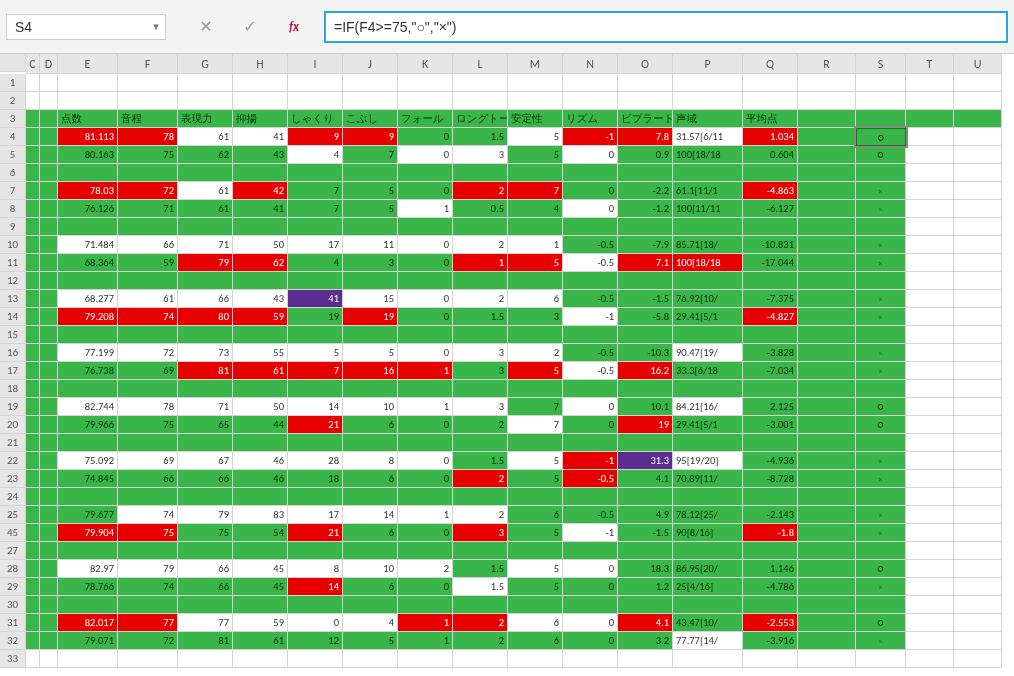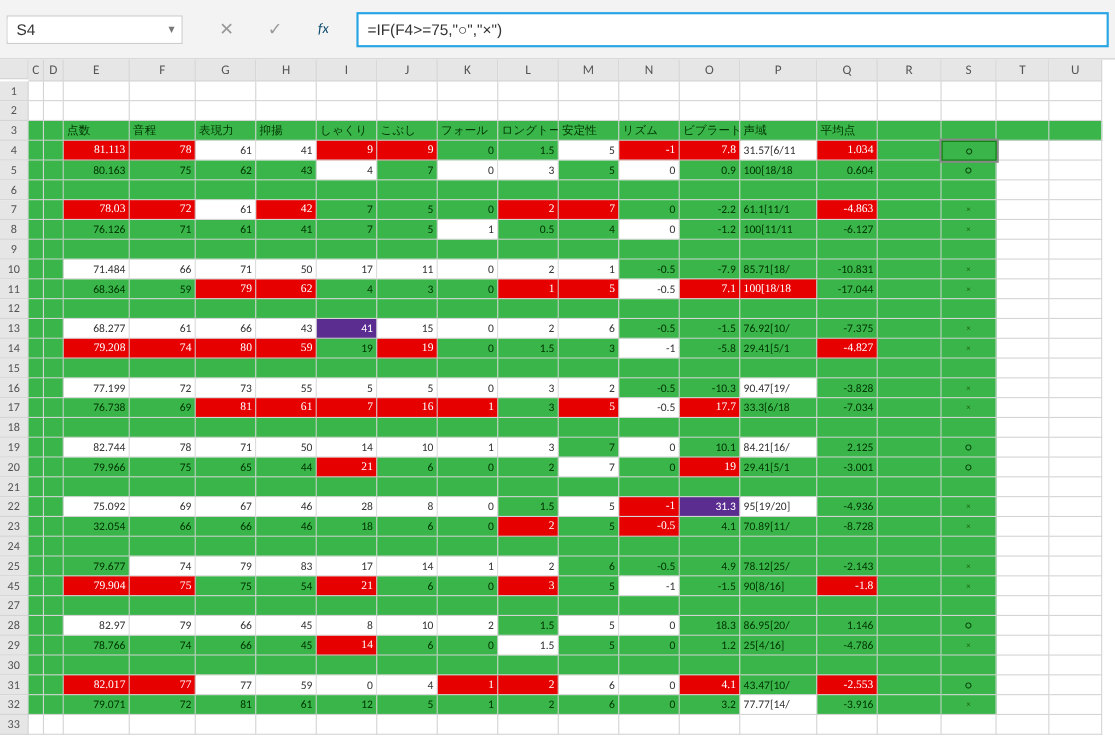--- a/index.html
+++ b/index.html
@@ -7,34 +7,34 @@
 
 .app { display: flex; flex-direction: column; width: 1014px; height: 676px; }
 
 
 .formula-bar { height: 54px; display: flex; align-items: center; border-bottom: 1px solid #ccc; background: #f3f3f3; padding: 0 6px; gap: 8px; }
 .namebox-wrap { display: flex; align-items: center; border: 1px solid #ccc; background: #fff; height: 26px; }
 .namebox { width: 140px; padding: 2px 8px; font-size: 14px; color: #333; border: none; outline: none; }
 .nb-dd { width: 18px; text-align: center; color: #777; cursor: pointer; }
 .fb-ctrls { display: flex; align-items: center; gap: 20px; padding-left: 20px; padding-right: 10px; }
 .fb-btn { color: #999; font-size: 16px; width: 24px; text-align: center; cursor: pointer; }
-.fb-btn.fx { color: #0c4a6e; font-style: italic; font-size: 13px; }
+.fb-btn.fx { color: #be185d; font-style: italic; font-size: 13px; font-weight: bold; }
 .formula-input-wrap { flex: 1; display: flex; align-items: center; height: 32px; border: 2px solid #29a5e3; background: #fff; padding: 0 8px; }
 .formula-input { flex: 1; border: none; outline: none; font-size: 14px; color: #333; background: transparent; }
 
 
 .grid-wrap { flex: 1; overflow: auto; position: relative; }
 .grid { display: grid; grid-template-columns: 26px 14px 18px 60px 60px 55px 55px 55px 55px 55px 55px 55px 55px 55px 70px 55px 58px 50px 48px 48px; }
 .grid > div { border-right: 1px solid #d4d4d4; border-bottom: 1px solid #d4d4d4; height: 18px; display: flex; align-items: center; padding: 0 3px; overflow: hidden; white-space: nowrap; font-size: 10.5px; }
 .grid .ch { background: #e6e6e6; color: #555; justify-content: center; height: 20px; font-size: 12px; }
 .grid .rh { background: #e6e6e6; color: #555; justify-content: center; font-size: 11px; }
 .grid .sa { box-shadow: 0 0 0 2px #888; background: #39b54a; z-index: 2; border: 1px solid #107c10; }
 
 .g { background: #39b54a; color: #003300; }
-.r { background: #e60000 !important; color: #fff !important; font-family: Liberation Serif, serif; }
+.r { background: #e60000 !important; color: #fff !important; }
 .w { background: #ffffff; color: #333; }
 .p { background: #5c2d91; color: #fff; }
 .ar { justify-content: flex-end; }
 .ac { justify-content: center; }
 .al { justify-content: flex-start; }
 
 .corner { background: #e6e6e6; }
 </style>
 </head>
 <body>
@@ -403,21 +403,21 @@
         <div class="g ar">76.738</div>
         <div class="g ar">69</div>
         <div class="r ar">81</div>
         <div class="r ar">61</div>
         <div class="r ar">7</div>
         <div class="r ar">16</div>
         <div class="r ar">1</div>
         <div class="g ar">3</div>
         <div class="r ar">5</div>
         <div class="w ar">-0.5</div>
-        <div class="r ar">17.7</div>
+        <div class="r ar">16.2</div>
         <div class="g al">33.3[6/18</div>
         <div class="g ar">-7.034</div>
         <div class="g"></div>
         <div class="g ac" style="color: rgb(26, 104, 10); font-size: 8px;">×</div>
         <div></div>
         <div></div>
         <div class="rh">18</div>
         <div class="g"></div>
         <div class="g"></div>
         <div class="g"></div>
@@ -513,21 +513,21 @@
         <div class="p ar">31.3</div>
         <div class="w al">95[19/20]</div>
         <div class="g ar">-4.936</div>
         <div class="g"></div>
         <div class="g ac" style="color: rgb(26, 104, 10); font-size: 8px;">×</div>
         <div></div>
         <div></div>
         <div class="rh">23</div>
         <div class="g"></div>
         <div class="g"></div>
-        <div class="g ar">32.054</div>
+        <div class="g ar">74.845</div>
         <div class="g ar">66</div>
         <div class="g ar">66</div>
         <div class="g ar">46</div>
         <div class="g ar">18</div>
         <div class="g ar">6</div>
         <div class="g ar">0</div>
         <div class="r ar">2</div>
         <div class="g ar">5</div>
         <div class="r ar">-0.5</div>
         <div class="g ar">4.1</div>

